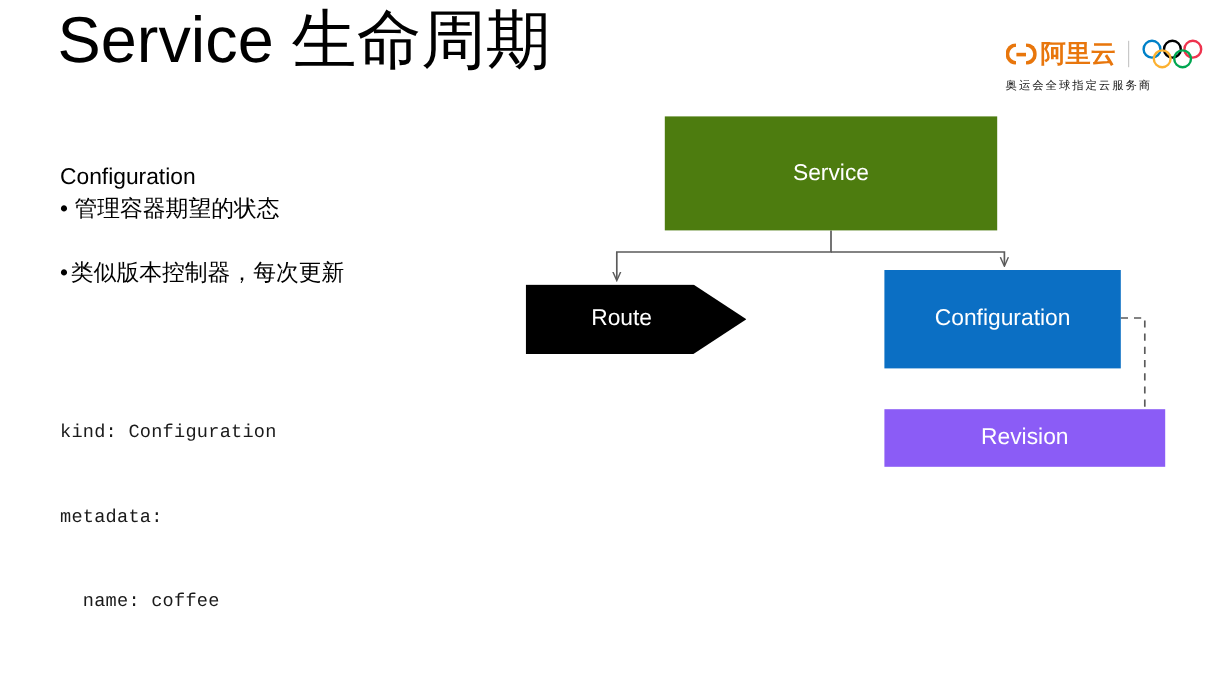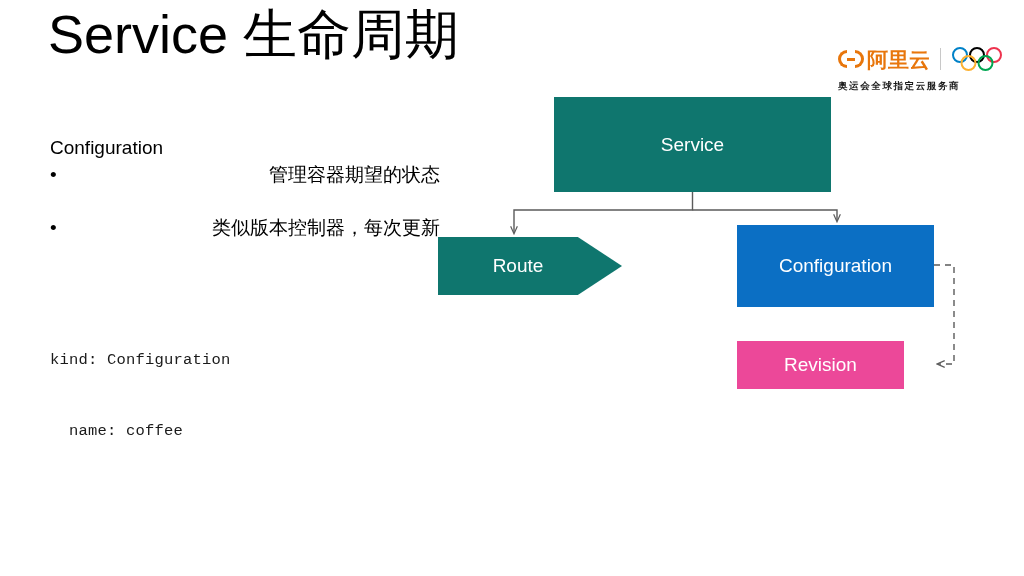--- a/index.html
+++ b/index.html
@@ -30,21 +30,21 @@
     font-weight: 400;
     letter-spacing: 0px;
     color: #000000;
     white-space: nowrap;
   }
 
   
   #brand {
     position: absolute;
     left: 838px;
-    top: 44px;
+    top: 30px;
     width: 176px;
     height: 56px;
   }
   #brand-row {
     display: flex;
     align-items: center;
     height: 30px;
   }
   .brand-mark {
     display: inline-block;
@@ -99,21 +99,21 @@
     width: 54px;
     height: 28px;
     flex: 0 0 auto;
   }
   #brand-tagline {
     margin-top: 6px;
     font-size: 9.5px;
     line-height: 12px;
     letter-spacing: 1.6px;
     color: #1a1a1a;
-    font-weight: 700;
+    font-weight: 400;
     white-space: nowrap;
   }
 
   
   #left-text {
     position: absolute;
     left: 50px;
     top: 134px;
     width: 390px;
   }
@@ -131,21 +131,20 @@
     align-items: baseline;
   }
   .bullet-dot {
     flex: 0 0 auto;
     width: 12px;
     font-size: 19px;
     line-height: 27px;
   }
   .bullet-text {
     flex: 1 1 auto;
-    text-align: right;
   }
   #bullet-2 {
     margin-top: 26px;
   }
   #bullet-2 .bullet-dot {
     width: 9px;
   }
 
   
   #code-block {
@@ -178,45 +177,45 @@
     color: #ffffff;
     font-size: 19px;
     line-height: 22px;
     font-weight: 400;
   }
   #node-service {
     left: 554px;
     top: 97px;
     width: 277px;
     height: 95px;
-    background: #0f766e;
+    background: #4d7c0f;
   }
   #node-route {
     left: 438px;
     top: 237px;
     width: 184px;
     height: 58px;
-    background: #0f766e;
+    background: #000000;
     clip-path: polygon(0 0, 76% 0, 100% 50%, 76% 100%, 0 100%);
     padding-right: 24px;
     box-sizing: border-box;
   }
   #node-configuration {
     left: 737px;
     top: 225px;
     width: 197px;
     height: 82px;
     background: #0B6FC4;
   }
   #node-revision {
     left: 737px;
     top: 341px;
-    width: 167px;
+    width: 234px;
     height: 48px;
-    background: #ec4899;
+    background: #8b5cf6;
   }
 </style>
 </head>
 <body>
 
 <div id="slide">
 
   <div id="slide-title">Service 生命周期</div>
 
   <div id="brand">
@@ -252,20 +251,21 @@
     <div id="bullet-2">
       <div class="para bullet-line">
         <span class="bullet-dot">•</span>
         <span class="bullet-text">类似版本控制器，每次更新</span>
       </div>
     </div>
   </div>
 
   <div id="code-block">
     <div class="code-line">kind: Configuration</div>
+    <div class="code-line">metadata:</div>
     <div class="code-line">  name: coffee</div>
     
     
     
     
     
     
     
     
   </div>

